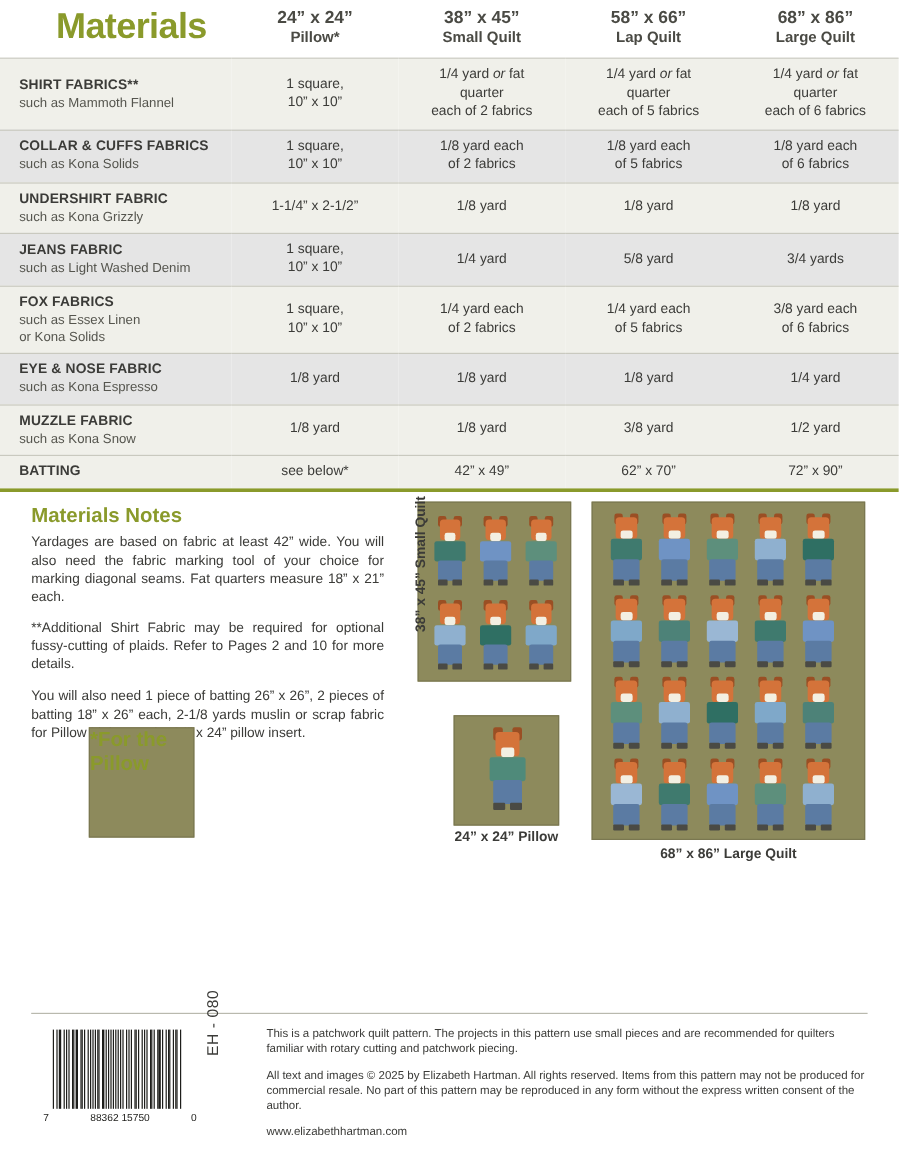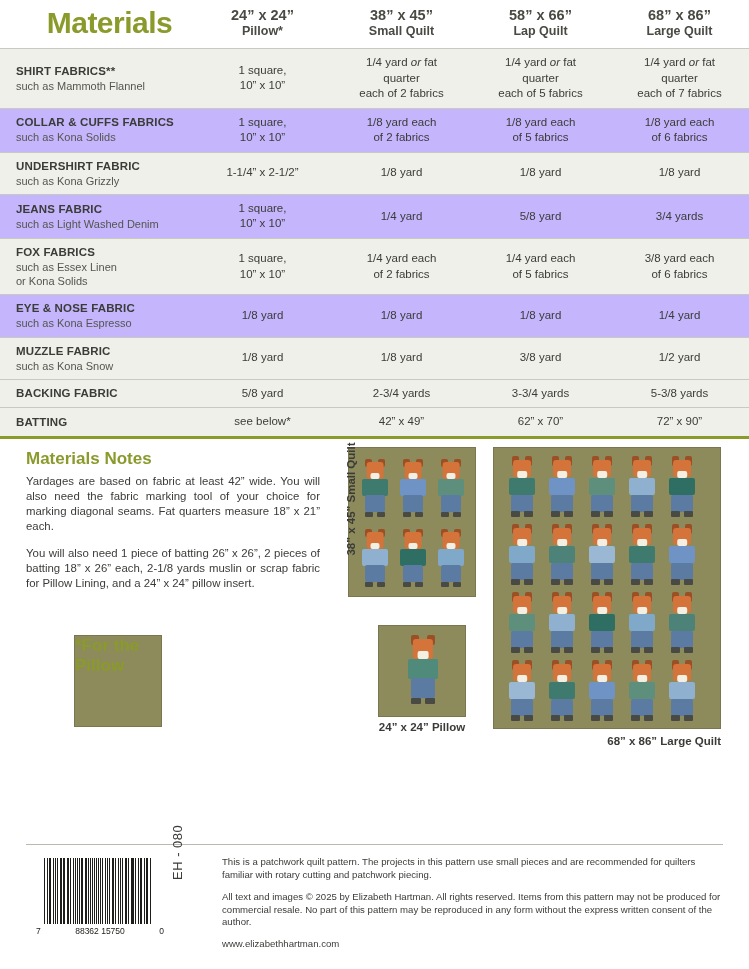--- a/index.html
+++ b/index.html
@@ -38,21 +38,21 @@
     text-align: center;
     vertical-align: bottom;
     padding: 4px 4px 9px 4px;
     color: #4a4a44;
     line-height: 1.2;
   }
   .hdr-cell .l1 { font-size: 14.5px; font-weight: bold; }
   .hdr-cell .l2 { font-size: 12.5px; font-weight: bold; }
 
   .mat-table tbody tr.odd { background: #f0f0ea; }
-  .mat-table tbody tr.even { background: #c4b5fd; }
+  .mat-table tbody tr.even { background: #e5e5e5; }
   .mat-table tbody td {
     border-top: 1px solid #c9c9bf;
     padding: 6px 16px;
     vertical-align: middle;
   }
   td.rowlabel {
     padding-left: 26px;
     line-height: 1.3;
   }
   td.rowlabel .nm {
@@ -115,21 +115,21 @@
     text-align: center;
   }
   .large-quilt {
     position: absolute; left: 163px; top: 0;
     width: 228px; height: 282px;
     background: #8d8a5c;
     border: 1px solid #7a7750;
   }
   .large-label {
     position: absolute; left: 163px; top: 288px; width: 228px;
-    text-align: right;
+    text-align: center;
     font-size: 11.5px; font-weight: bold; color: #3b3b38;
   }
   .pillow {
     position: absolute; left: 48px; top: 178px;
     width: 88px; height: 92px;
     background: #8d8a5c;
     border: 1px solid #7a7750;
   }
   .pillow-label {
     position: absolute; left: 20px; top: 274px; width: 144px;
@@ -257,21 +257,21 @@
           <td class="val">
             <div>1/4 yard <i>or</i> fat quarter</div>
             <div>each of 2 fabrics</div>
           </td>
           <td class="val">
             <div>1/4 yard <i>or</i> fat quarter</div>
             <div>each of 5 fabrics</div>
           </td>
           <td class="val">
             <div>1/4 yard <i>or</i> fat quarter</div>
-            <div>each of 7 fabrics</div>
+            <div>each of 6 fabrics</div>
           </td>
         </tr>
         <tr class="even">
           <td class="rowlabel">
             <div class="nm">COLLAR &amp; CUFFS FABRICS</div>
             <div class="sub">such as Kona Solids</div>
           </td>
           <td class="val">
             <div>1 square,</div>
             <div>10” x 10”</div>
@@ -380,37 +380,20 @@
           </td>
           <td class="val">
             <div>3/8 yard</div>
           </td>
           <td class="val">
             <div>1/2 yard</div>
           </td>
         </tr>
         <tr class="odd">
           <td class="rowlabel">
-            <div class="nm">BACKING FABRIC</div>
-          </td>
-          <td class="val">
-            <div>5/8 yard</div>
-          </td>
-          <td class="val">
-            <div>2-3/4 yards</div>
-          </td>
-          <td class="val">
-            <div>3-3/4 yards</div>
-          </td>
-          <td class="val">
-            <div>5-3/8 yards</div>
-          </td>
-        </tr>
-        <tr class="odd">
-          <td class="rowlabel">
             <div class="nm">BATTING</div>
           </td>
           <td class="val">
             <div>see below*</div>
           </td>
           <td class="val">
             <div>42” x 49”</div>
           </td>
           <td class="val">
             <div>62” x 70”</div>
@@ -420,20 +403,21 @@
           </td>
         </tr>
       </tbody>
   </table>
   <div class="table-bottom-rule"></div>
 
   <div class="notes-wrap">
     <div class="notes-col">
       <div class="sec-head">Materials Notes</div>
       <p>Yardages are based on fabric at least 42” wide. You will also need the fabric marking tool of your choice for marking diagonal seams. Fat quarters measure 18” x 21” each.</p>
+      <p>**Additional Shirt Fabric may be required for optional fussy-cutting of plaids. Refer to Pages 2 and 10 for more details.</p>
       <div class="sec-head pillow">*For the Pillow</div>
       <p>You will also need  1 piece of batting 26” x 26”, 2 pieces of batting 18” x 26” each, 2-1/8 yards muslin or scrap fabric for Pillow Lining, and a 24” x 24” pillow insert.</p>
     </div>
 
     <div class="img-area">
       <div class="small-quilt" id="small-quilt">
           <div class="fox" style="width: 30px; height: 56px; left: 11px; top: 14px;">
             <div class="ear-l"></div>
             <div class="ear-r"></div>
             <div class="head"></div>

